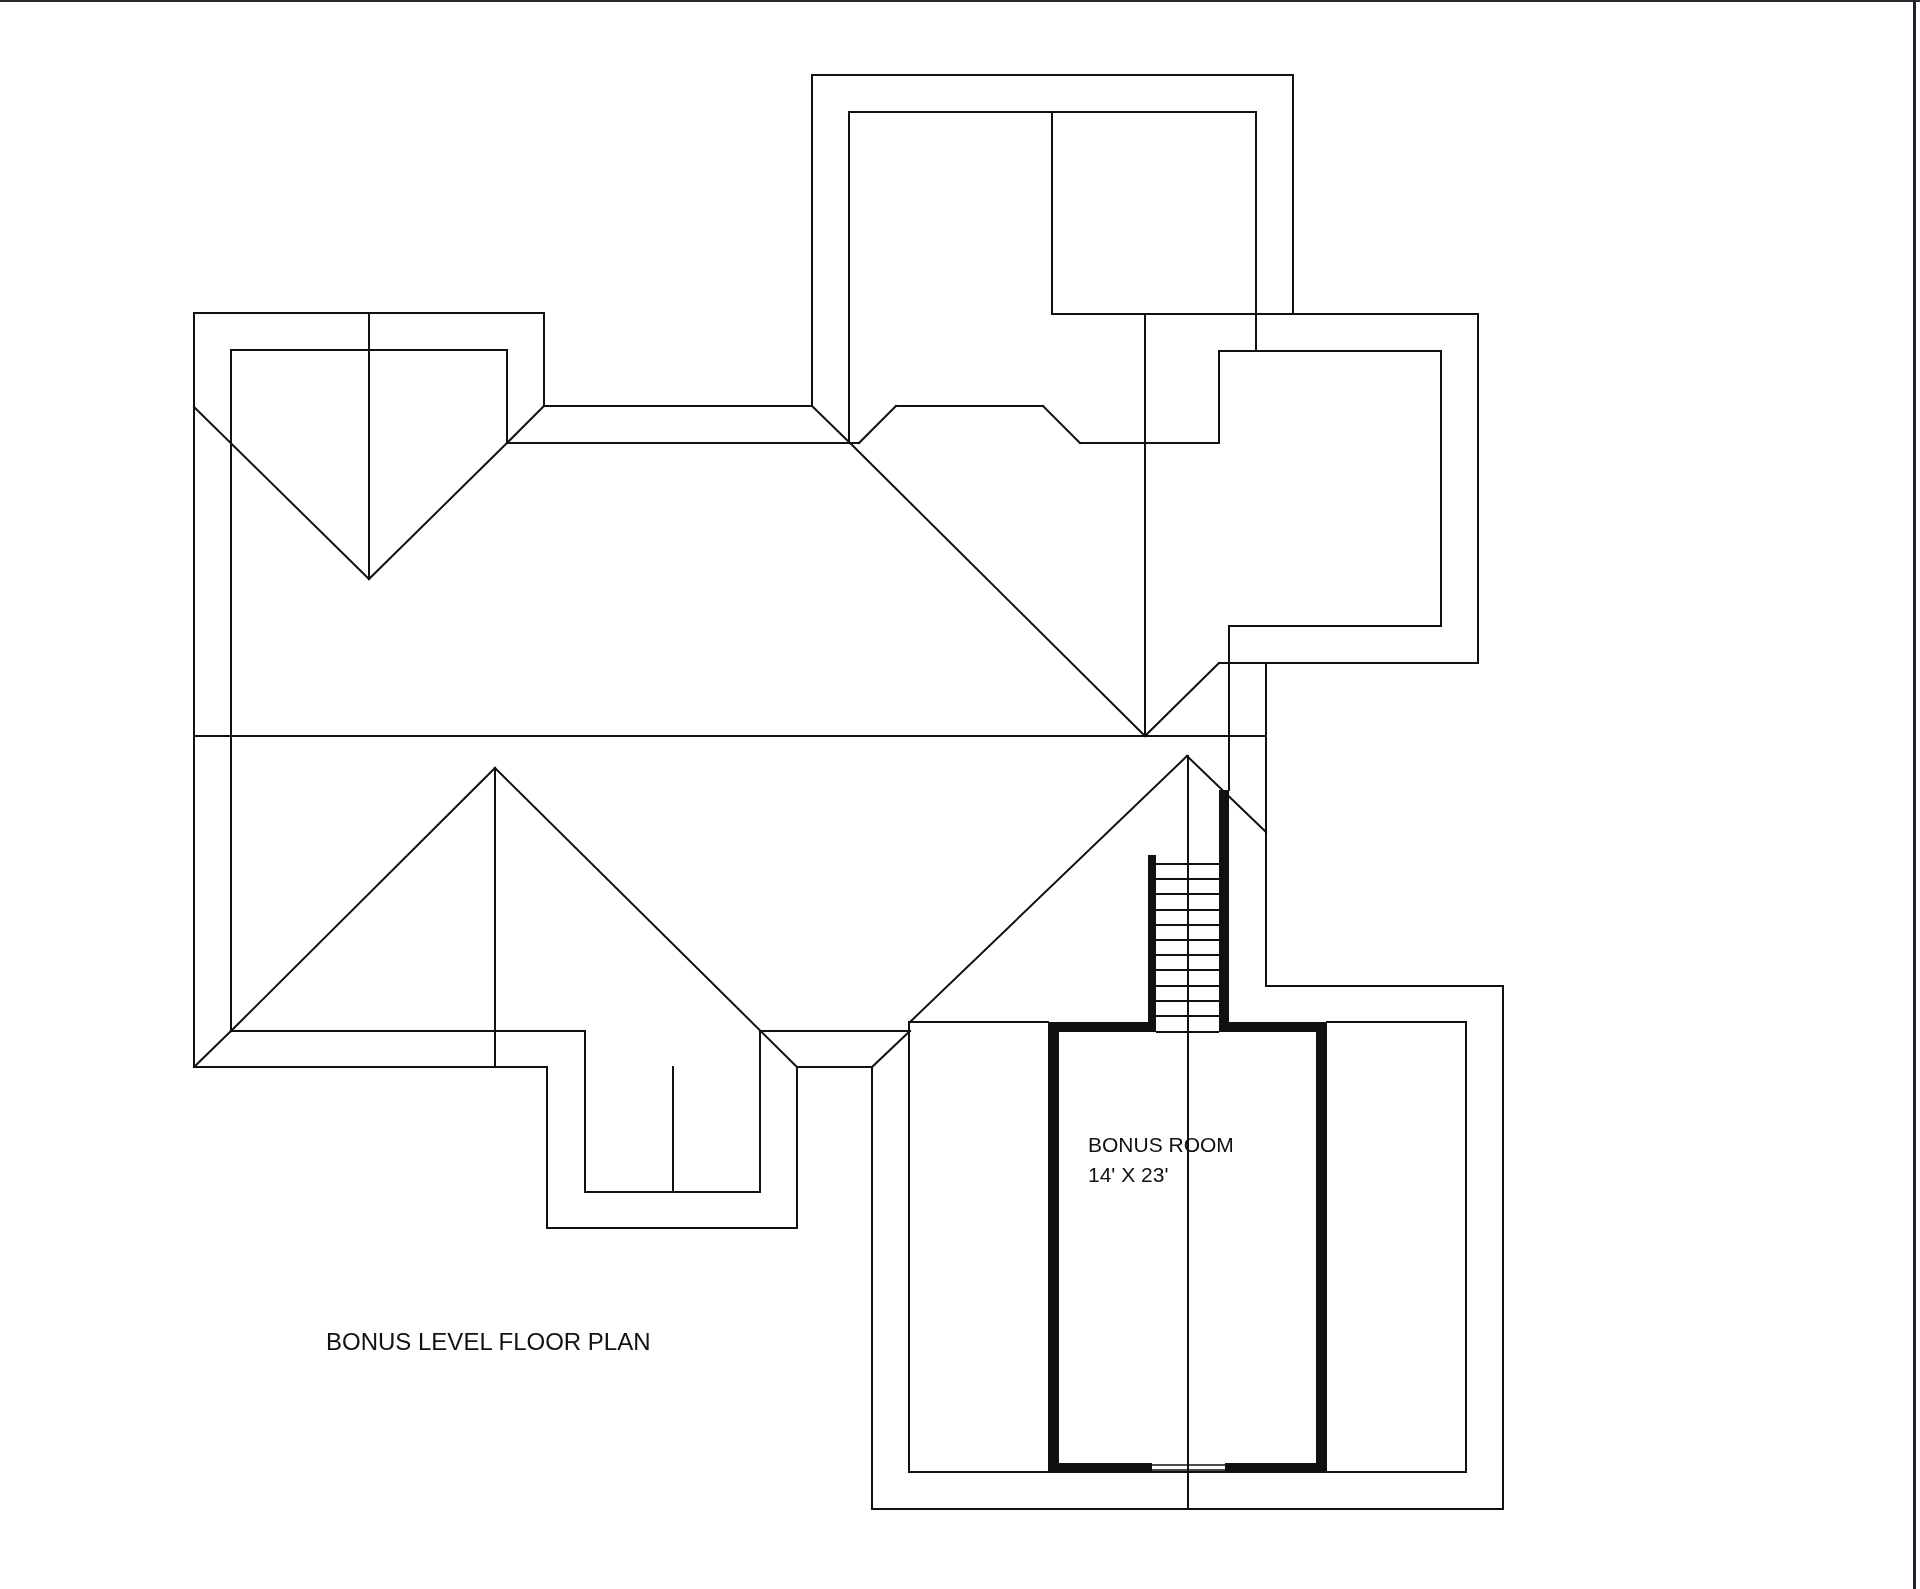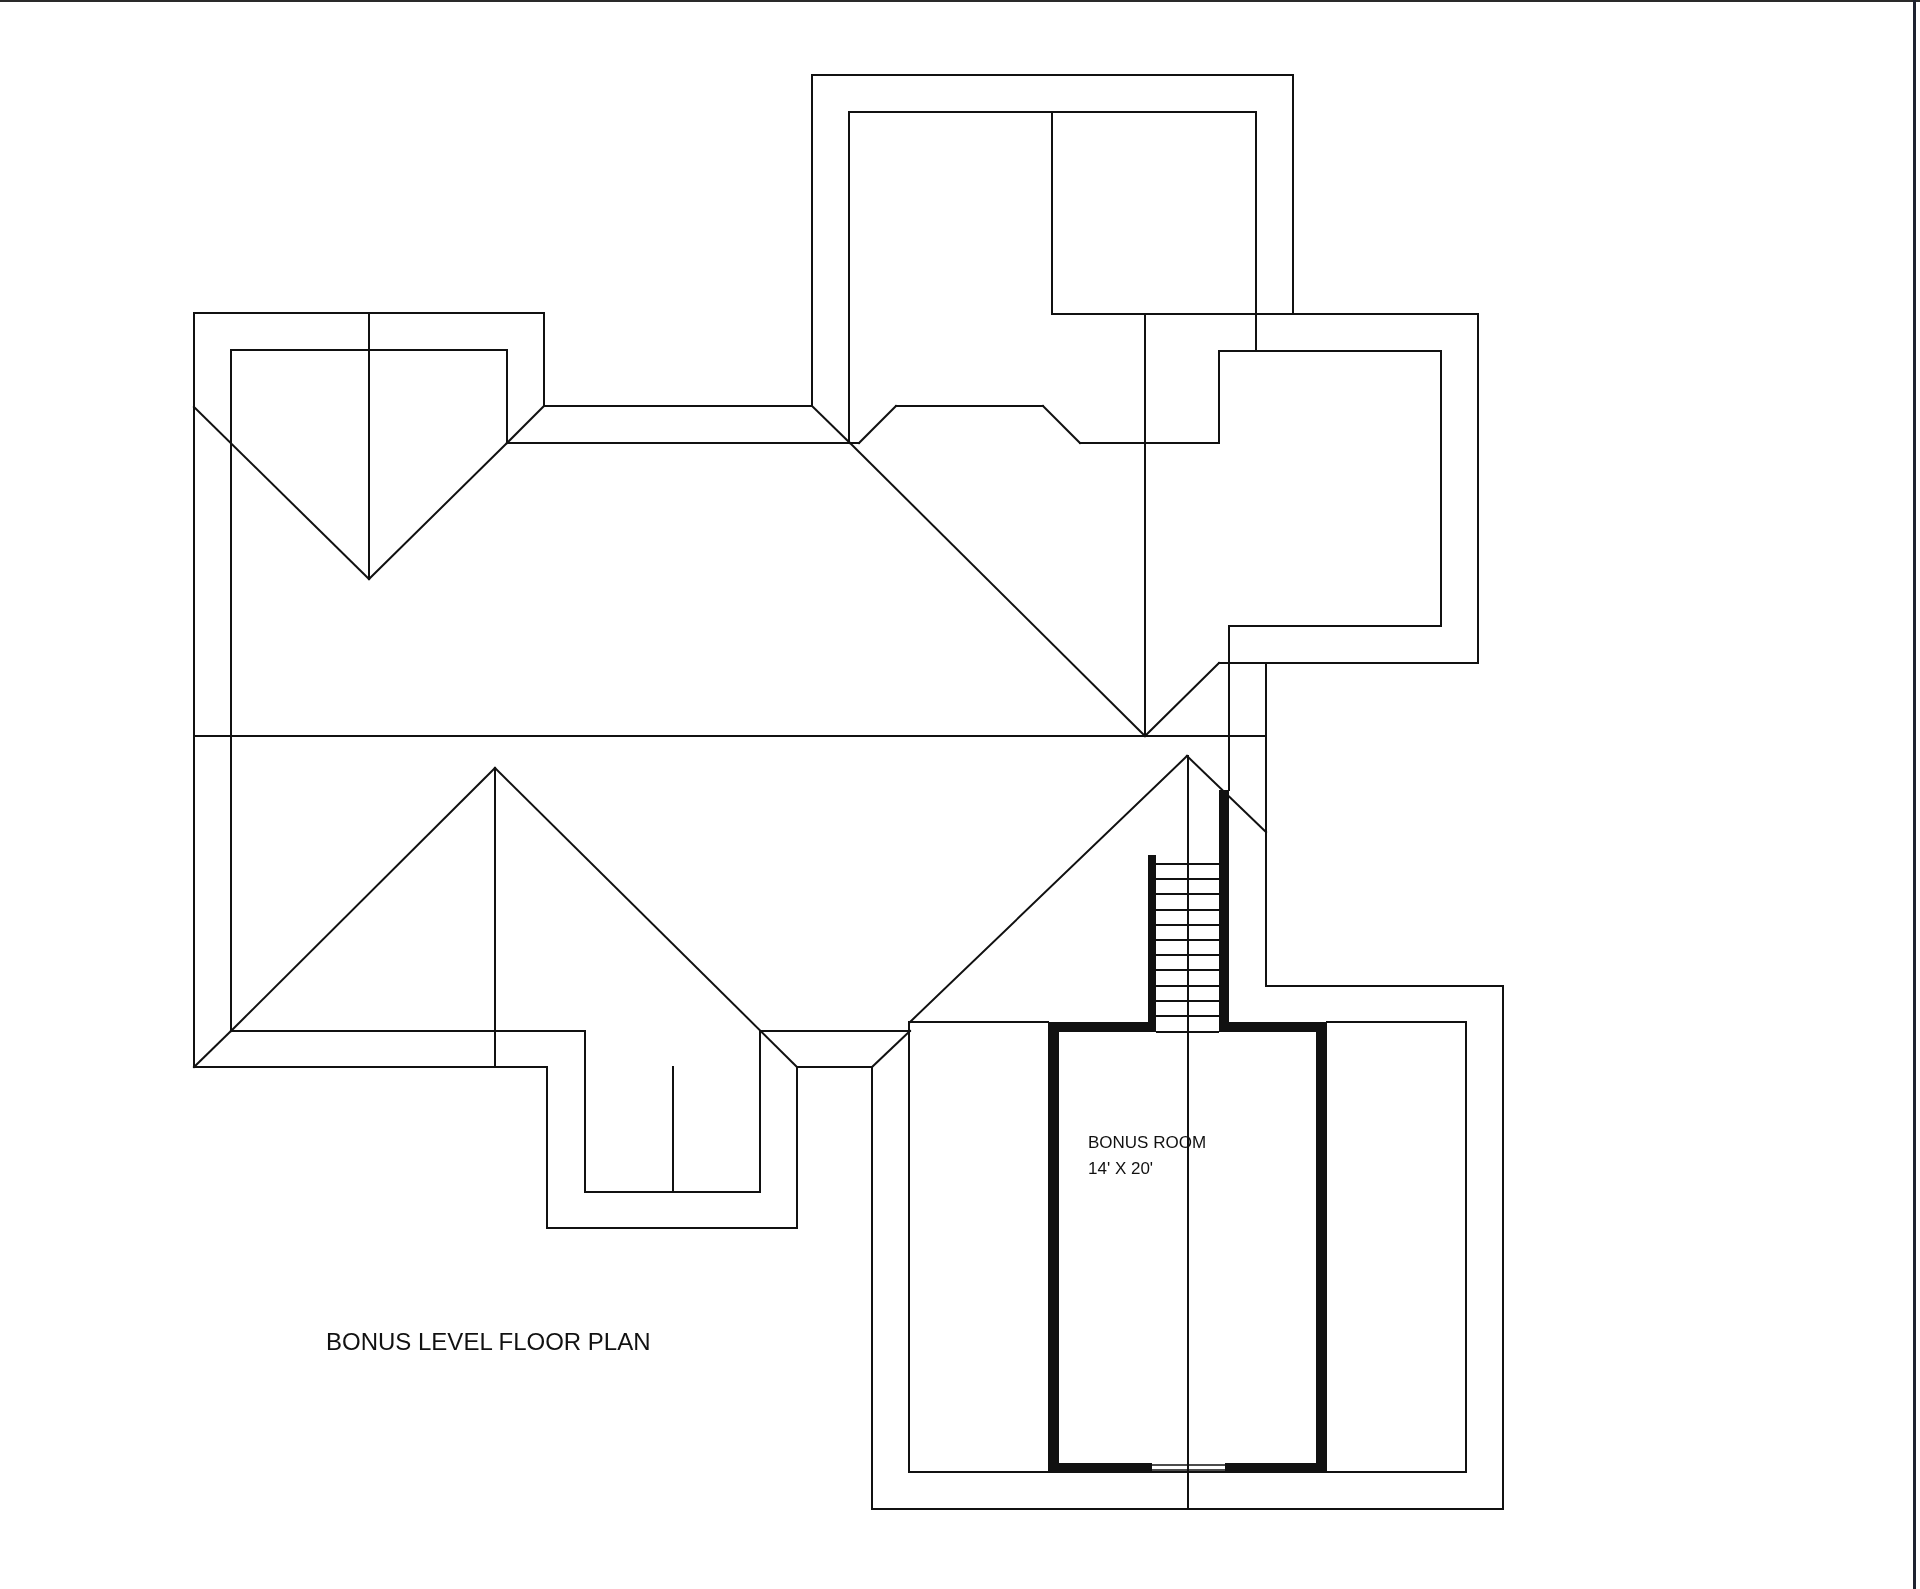--- a/index.html
+++ b/index.html
@@ -107,18 +107,18 @@
       <line x1="1156" x2="1219" y1="1001" y2="1001" stroke="#111111" stroke-width="2"></line>
       <line x1="1156" x2="1219" y1="1016" y2="1016" stroke="#111111" stroke-width="2"></line>
       <line x1="1156" x2="1219" y1="1032" y2="1032" stroke="#111111" stroke-width="2"></line>
     </g>
   <g id="window">
       <line x1="1152" x2="1225" y1="1465" y2="1465" stroke="#111111" stroke-width="1.5"></line>
       <line x1="1152" x2="1225" y1="1470" y2="1470" stroke="#111111" stroke-width="1.5"></line>
     </g>
 </svg>
 
-<div class="label" style="left:1088px; top:1134px; font-size:17px;">
+<div class="label" style="left:1088px; top:1134px; font-size:21px;">
   <div>BONUS ROOM</div>
-  <div style="margin-top:9px;">14' X 20'</div>
+  <div style="margin-top:9px;">14' X 23'</div>
 </div>
 
 <div class="label" style="left:326px; top:1330px; font-size:24px;">BONUS LEVEL FLOOR PLAN</div>
 
 </body></html>

